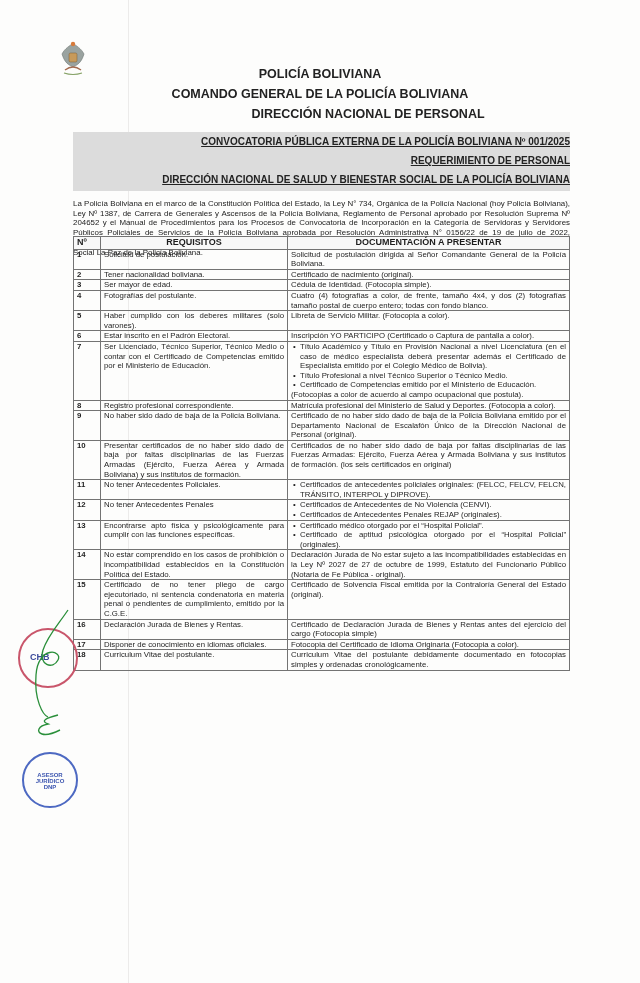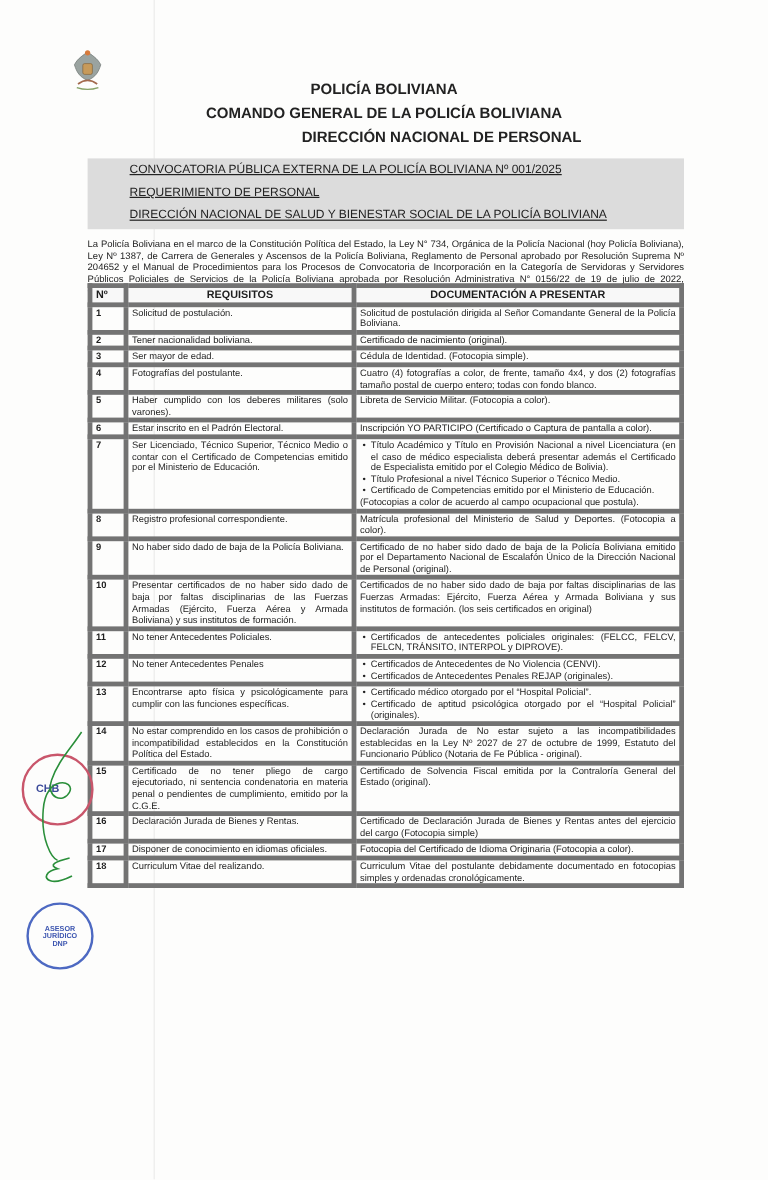--- a/index.html
+++ b/index.html
@@ -10,29 +10,29 @@
   .page { position: absolute; left: 0; top: 0; width: 604px; height: 983px; }
   .vline { position: absolute; left: 128px; top: 0; width: 1px; height: 983px; background: #ecebea; }
   .emblem { position: absolute; left: 60px; top: 40px; width: 26px; height: 38px; }
   .hdr { position: absolute; left: 0; width: 640px; text-align: center; font-weight: bold; color: #222; }
   .h1 { top: 67px; font-size: 12.5px; }
   .h2 { top: 87px; font-size: 12.5px; }
   .h3 { top: 107px; font-size: 12.5px; padding-left: 48px; }
   .banner {
     position: absolute; left: 73px; top: 132px; width: 497px; height: 59px; background: #dcdcdc;
   }
-  .banner div { text-align: left; font-weight: normal; font-size: 10px; text-decoration: underline; line-height: 19px; color: #222; margin-left: 35px; }
+  .banner div { text-align: right; font-weight: bold; font-size: 10px; text-decoration: underline; line-height: 19px; color: #222; }
   .intro {
     position: absolute; left: 73px; top: 199px; width: 497px; font-size: 7.9px; line-height: 9.7px; text-align: justify; color: #222;
   }
   .intro b { font-weight: bold; }
   table.req {
     position: absolute; left: 73px; top: 236px; width: 497px; border-collapse: collapse; font-size: 7.8px; line-height: 9.6px; color: #1e1e1e;
   }
-  table.req td, table.req th { border: 4px solid #737373; vertical-align: top; padding: 0 3px; }
+  table.req td, table.req th { border: 1px solid #737373; vertical-align: top; padding: 0 3px; }
   table.req th { font-size: 9px; font-weight: bold; text-align: center; background: #f8f8f8; padding: 1px 3px; }
   td.num { width: 20px; font-weight: bold; }
   td.req-col { width: 180px; text-align: justify; }
   td.doc-col { text-align: justify; }
   ul.bul { margin: 0; padding-left: 9px; list-style: none; }
   ul.bul li { position: relative; }
   ul.bul li::before { content: "\2022"; position: absolute; left: -7px; }
   .footnote {
     position: absolute; left: 80px; top: 924px; width: 490px; font-family: "DejaVu Serif", serif; font-size: 7.5px; line-height: 10px; color: #333; text-align: justify;
   }
@@ -182,21 +182,21 @@
           <td class="req-col">Declaración Jurada de Bienes y Rentas.</td>
           <td class="doc-col">Certificado de Declaración Jurada de Bienes y Rentas antes del ejercicio del cargo (Fotocopia simple)</td>
         </tr>
         <tr>
           <td class="num">17</td>
           <td class="req-col">Disponer de conocimiento en idiomas oficiales.</td>
           <td class="doc-col">Fotocopia del Certificado de Idioma Originaria (Fotocopia a color).</td>
         </tr>
         <tr>
           <td class="num">18</td>
-          <td class="req-col">Curriculum Vitae del realizando.</td>
+          <td class="req-col">Curriculum Vitae del postulante.</td>
           <td class="doc-col">Curriculum Vitae del postulante debidamente documentado en fotocopias simples y ordenadas cronológicamente.</td>
         </tr>
       </tbody>
   </table>
 
   <div class="stamp stamp1">
     <div class="inner">CHB</div>
   </div>
   <svg class="sig" style="left:18px;top:605px;width:60px;height:120px" viewBox="0 0 60 120">
     <path d="M50 5 C40 20 30 30 25 45 C20 60 35 65 40 55 C45 45 20 40 18 70 C16 95 25 110 30 112" fill="none" stroke="#2a8f3a" stroke-width="1.3"></path>

